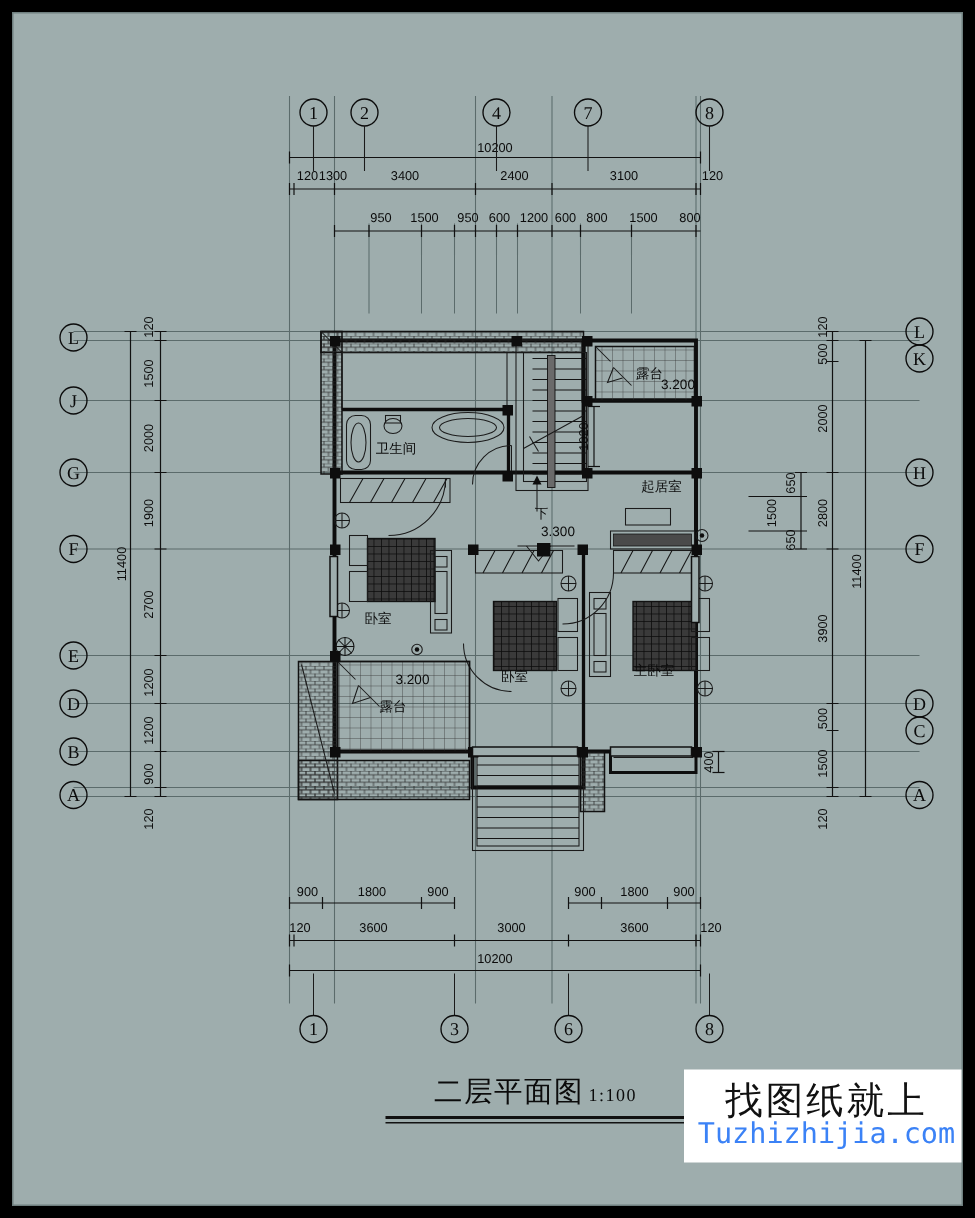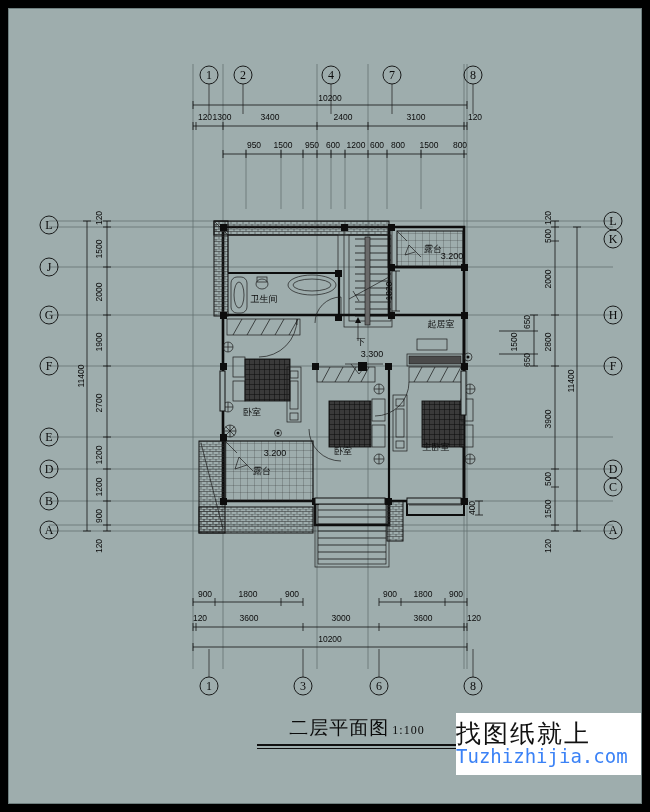--- a/index.html
+++ b/index.html
@@ -42,21 +42,21 @@
   }
   #title .scale{font-size:12px;font-family:"Liberation Serif",serif;margin-left:3px;}
   #title .rule{border-top:2px solid #111;border-bottom:1px solid #111;height:2px;margin:3px 0 4px 0;}
   #title .line2{
     font-family:"DejaVu Sans",sans-serif;
     font-size:14.5px;white-space:nowrap;
   }
   #wm{
     position:absolute;left:447px;top:704px;width:190px;height:62px;
     background:#ffffff;display:flex;flex-direction:column;
-    justify-content:center;
+    align-items:center;justify-content:center;
   }
   #wm .wm1{font-family:"DejaVu Sans",sans-serif;font-size:25px;color:#111;letter-spacing:2px;line-height:1.05;}
   #wm .wm2{font-family:"DejaVu Sans Mono",monospace;font-weight:normal;font-size:19px;color:#3b82f6;letter-spacing:0px;line-height:1.05;}
 </style>
 </head>
 <body>
 
 <div id="sheet">
 
   <svg class="plan" viewBox="0 0 634 796">

